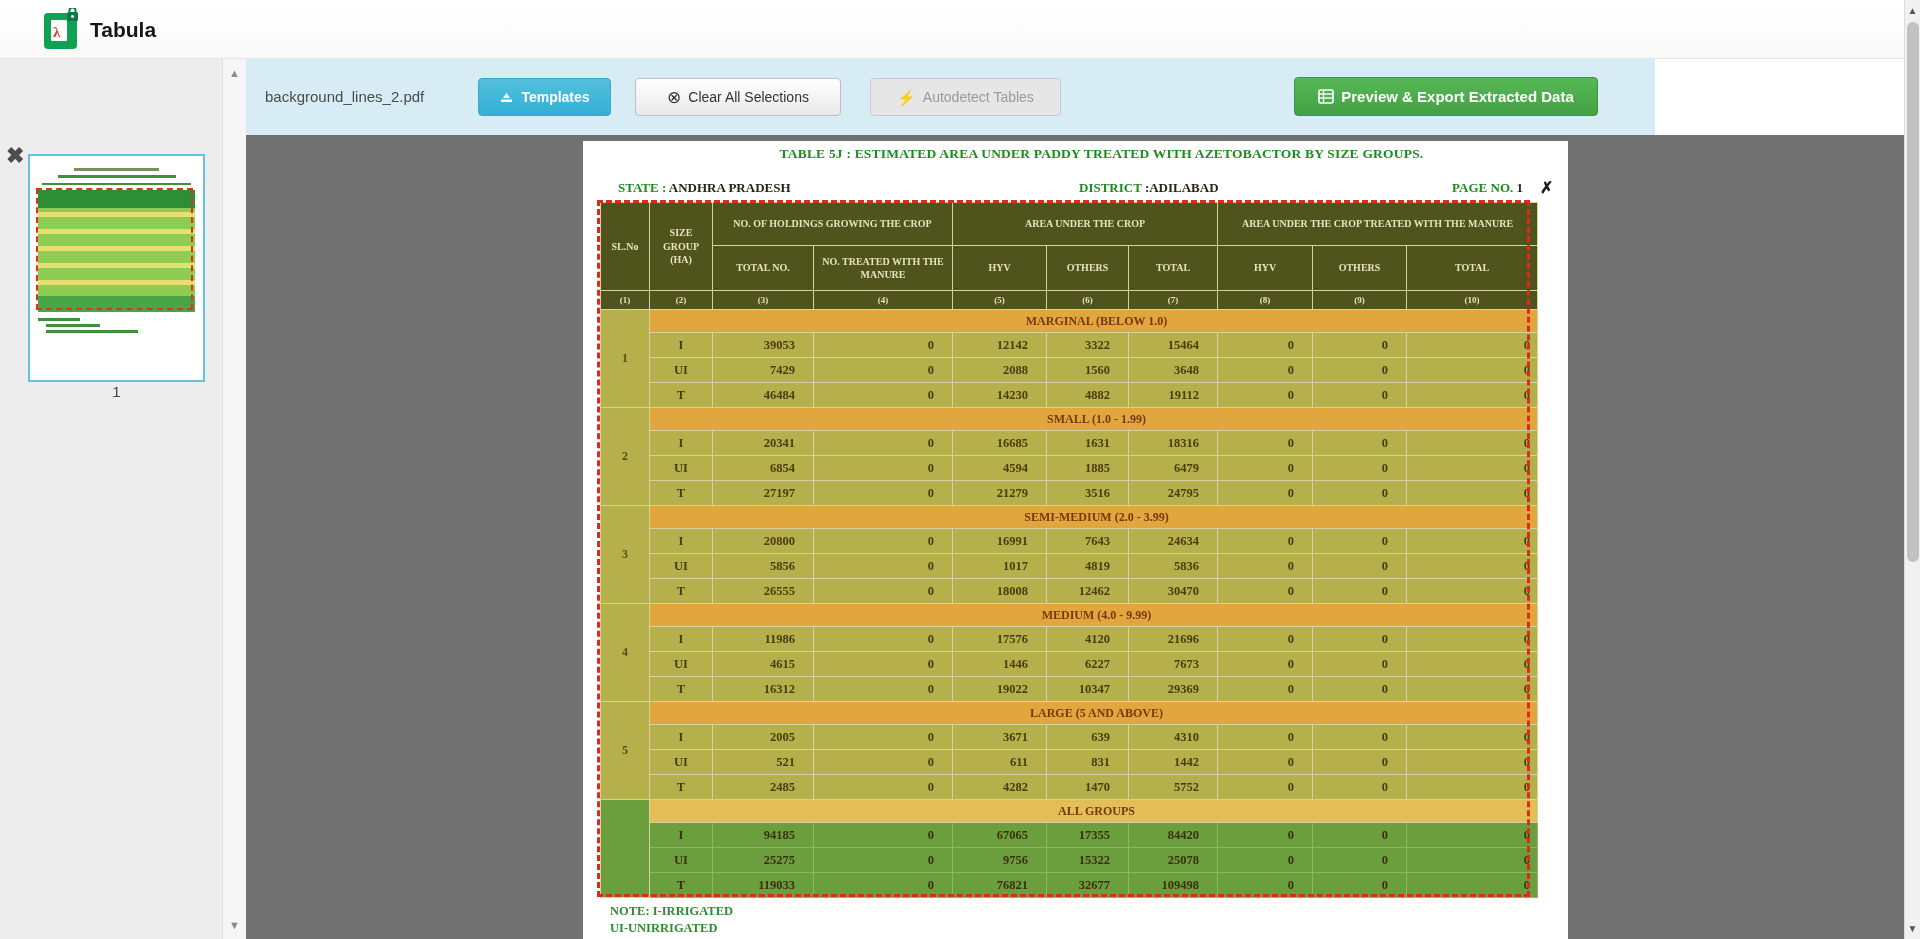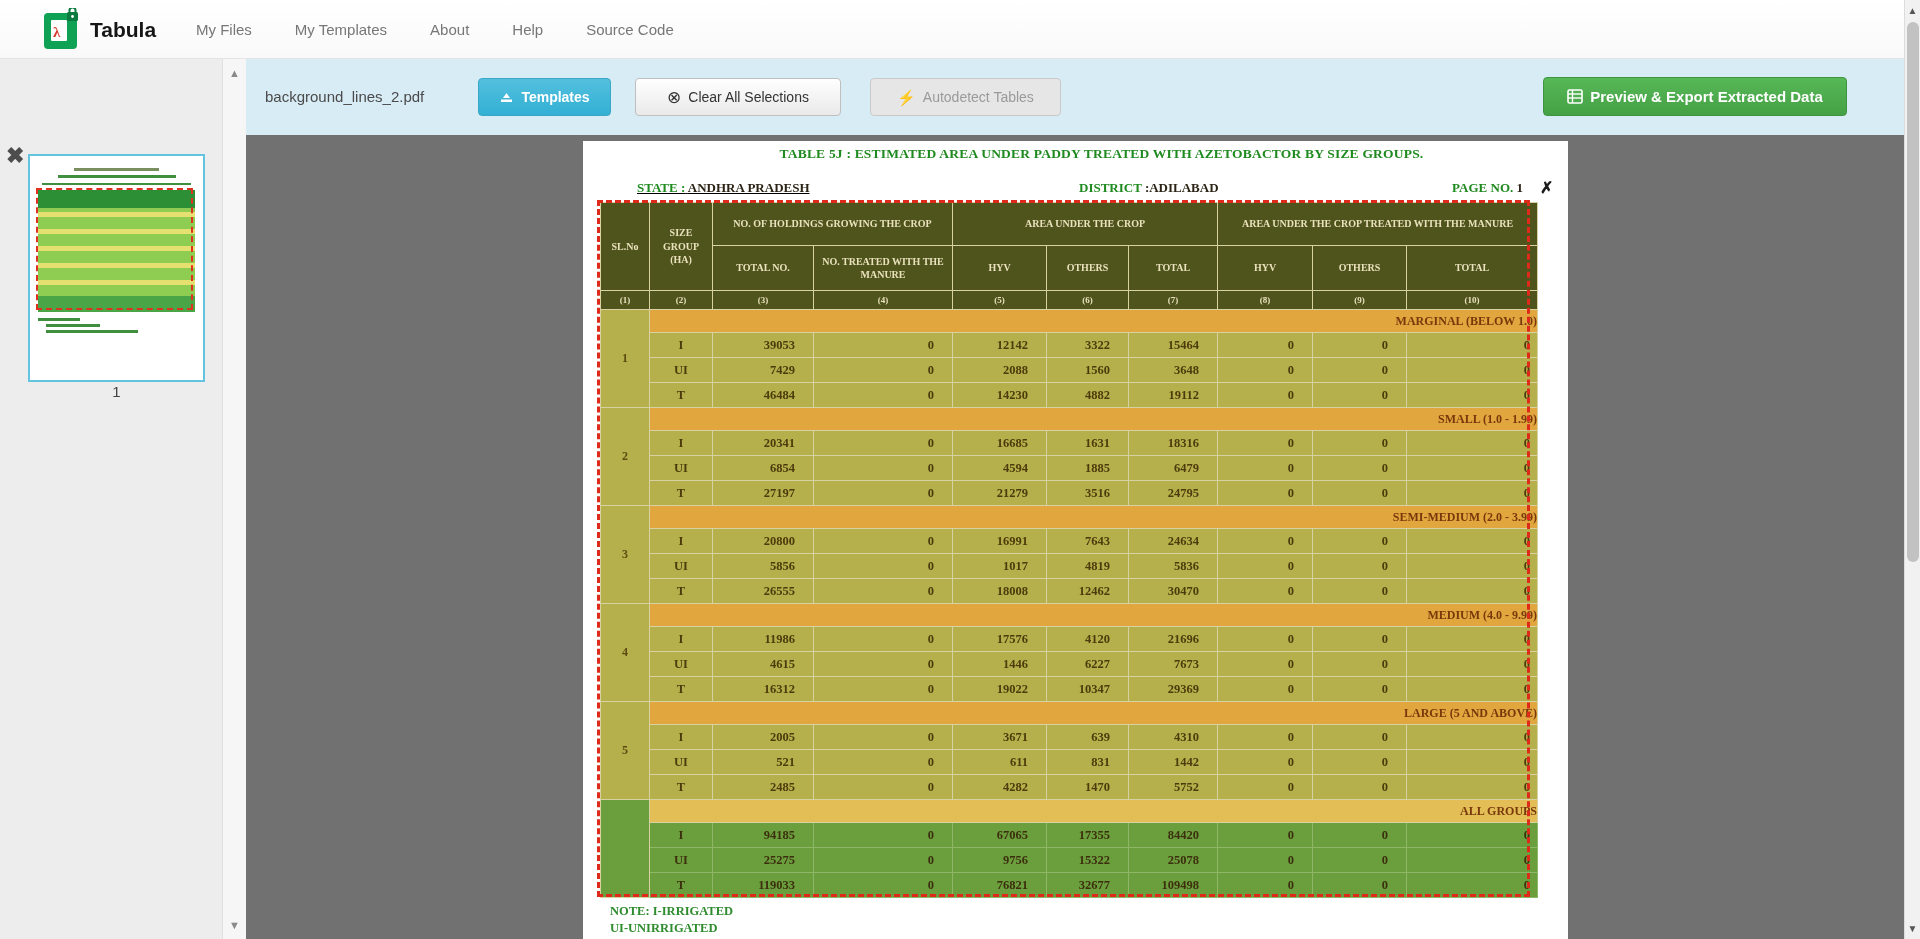--- a/index.html
+++ b/index.html
@@ -32,21 +32,21 @@
   .mt-stripe { position:absolute; left:0; width:100%; height:5px; background:#e6e070; }
   .mt-bottom { position:absolute; left:0; bottom:0; width:100%; height:16px; background:#49a546; }
   .mt-sel { position:absolute; left:-2px; top:-2px; width:100%; height:100%; border:2px dashed #e03020; }
   .mt-note { position:absolute; height:3px; background:#3f8f3f; }
 
   .side-scroll { position:absolute; left:222px; top:59px; width:24px; height:880px;
                  background:#f6f6f6; border-left:1px solid #e0e0e0; }
   .side-scroll .arr { position:absolute; left:0; width:100%; text-align:center; color:#8a8a8a; font-size:11px; cursor:pointer; }
 
   
-  .toolbar { position:absolute; left:246px; top:59px; width:1658px; height:76px; background:#d8ecf6; }
+  .toolbar { position:absolute; left:246px; top:59px; width:1409px; height:76px; background:#d8ecf6; }
   .filename { position:absolute; left:19px; top:0; height:76px; line-height:76px; font-size:15px; color:#4a4a4a; }
   .btn { position:absolute; top:19px; height:38px; border-radius:4px; font-size:14px;
          display:flex; align-items:center; justify-content:center; gap:7px; cursor:pointer; white-space:nowrap; }
   .btn-templates { left:232px; width:133px; color:#fff; font-weight:bold;
                    background:linear-gradient(#54bfde,#32b0d4); border:1px solid #3ba6c6; }
   .btn-clear { left:389px; width:206px; color:#333;
                background:linear-gradient(#ffffff,#e9e9e9); border:1px solid #bfbfbf; }
   .btn-auto { left:624px; width:191px; color:#9a9a9a;
               background:#e6e6e6; border:1px solid #c9c9c9; cursor:default; }
   .btn-export { right:57px; top:18px; width:304px; height:39px; color:#fff; font-weight:bold; font-size:15px;
@@ -67,21 +67,21 @@
   .notes { position:absolute; left:27px; top:762px; font-size:12.5px; font-weight:bold; color:#2e8b2e; line-height:17px; }
   .notes .n2 { }
 
   
   table.pdt { position:absolute; left:17px; top:61px; width:937px; border-collapse:collapse; table-layout:fixed; }
   .pdt th, .pdt td { border:1px solid #d8d1a2; overflow:hidden; }
   .pdt thead th, .pdt .numrow td { background:#4f531c; color:#e9e2bd; font-size:10px;
         font-weight:bold; text-align:center; line-height:1.35; padding:2px; }
   .pdt .numrow td { font-size:9px; height:19px; padding:0; }
   .pdt .band td.bandlbl { background:#e1a73e; color:#78380c; font-size:12px; font-weight:bold;
-        text-align:right; padding-left:6px; height:23px; }
+        text-align:center; padding-left:6px; height:23px; }
   .pdt tbody.green .band td.bandlbl { background:#e3bd55;margin-top:46px; }
   .pdt td.slno { background:#b5b04b; color:#5d4a12; font-size:12px; font-weight:bold; text-align:center; }
   .pdt tbody.green td.slno { background:#6b9f3e; }
   .pdt tr.data td { background:#b5b04b; color:#4d3b0d; font-size:12.5px; font-weight:bold;
         height:25px; text-align:right; padding-right:18px; }
   .pdt tbody.green tr.data td { background:#6b9f3e; color:#3c2f0d; border-color:#8fb768; }
   .pdt tr.data td.rlbl { text-align:center; padding-right:0; }
   .pdt tr.data td.last { padding-right:7px; }
 
   
@@ -98,27 +98,20 @@
   <div class="navbar">
     <svg class="logo" viewBox="0 0 38 42">
       <rect x="0" y="5" width="33" height="36" rx="4" fill="#10a254"></rect>
       <rect x="7" y="12" width="16" height="21" rx="1" fill="#ffffff"></rect>
       <text x="9" y="29" font-size="15" font-weight="bold" fill="#d43a2f" font-family="Liberation Serif, serif">λ</text>
       <rect x="23" y="4" width="11" height="9" rx="1.5" fill="#0b7a3e"></rect>
       <path d="M25.5 4 v-1.5 a3 3 0 0 1 6 0 V4" fill="none" stroke="#0b7a3e" stroke-width="2"></path>
       <circle cx="28.5" cy="8.5" r="1.4" fill="#ffffff"></circle>
     </svg>
     <div class="brand">Tabula</div>
-    <div class="nav-menu">
-        <a>My Files</a>
-        <a>My Templates</a>
-        <a>About</a>
-        <a>Help</a>
-        <a>Source Code</a>
-      </div>
   </div>
 
   <div class="sidebar">
     <div class="thumb-x">✖</div>
     <div class="thumbnail">
       <div class="mt-line" style="left:44px; top:12px; width:85px; background:#7a8f5f;"></div>
       <div class="mt-line" style="left:28px; top:19px; width:118px;"></div>
       <div class="mt-line" style="left:12px; top:27px; width:149px; height:2px;"></div>
       <div class="mt-table">
         <div class="mt-head"></div>
@@ -167,21 +160,21 @@
         <line x1="5.5" y1="1" x2="5.5" y2="14" stroke="#fff" stroke-width="1.4"></line>
       </svg>
       <span>Preview &amp; Export Extracted Data</span>
     </div>
   </div>
 
   <div class="viewer">
     <div class="pdf-page">
       <div class="doc-title">TABLE 5J : ESTIMATED AREA UNDER PADDY  TREATED WITH AZETOBACTOR BY SIZE GROUPS.</div>
 
-      <div class="meta" style="left:54px;text-decoration:underline;">
+      <div class="meta" style="left:35px;">
         <span class="green">STATE :</span>
         <span class="darkval">ANDHRA PRADESH</span>
       </div>
       <div class="meta" style="left:496px;text-align:center;">
         <span class="green">DISTRICT</span>
         <span class="darkval">:ADILABAD</span>
       </div>
       <div class="meta" style="right:45px;">
         <span class="green">PAGE NO.</span>
         <span class="darkval">1</span>

